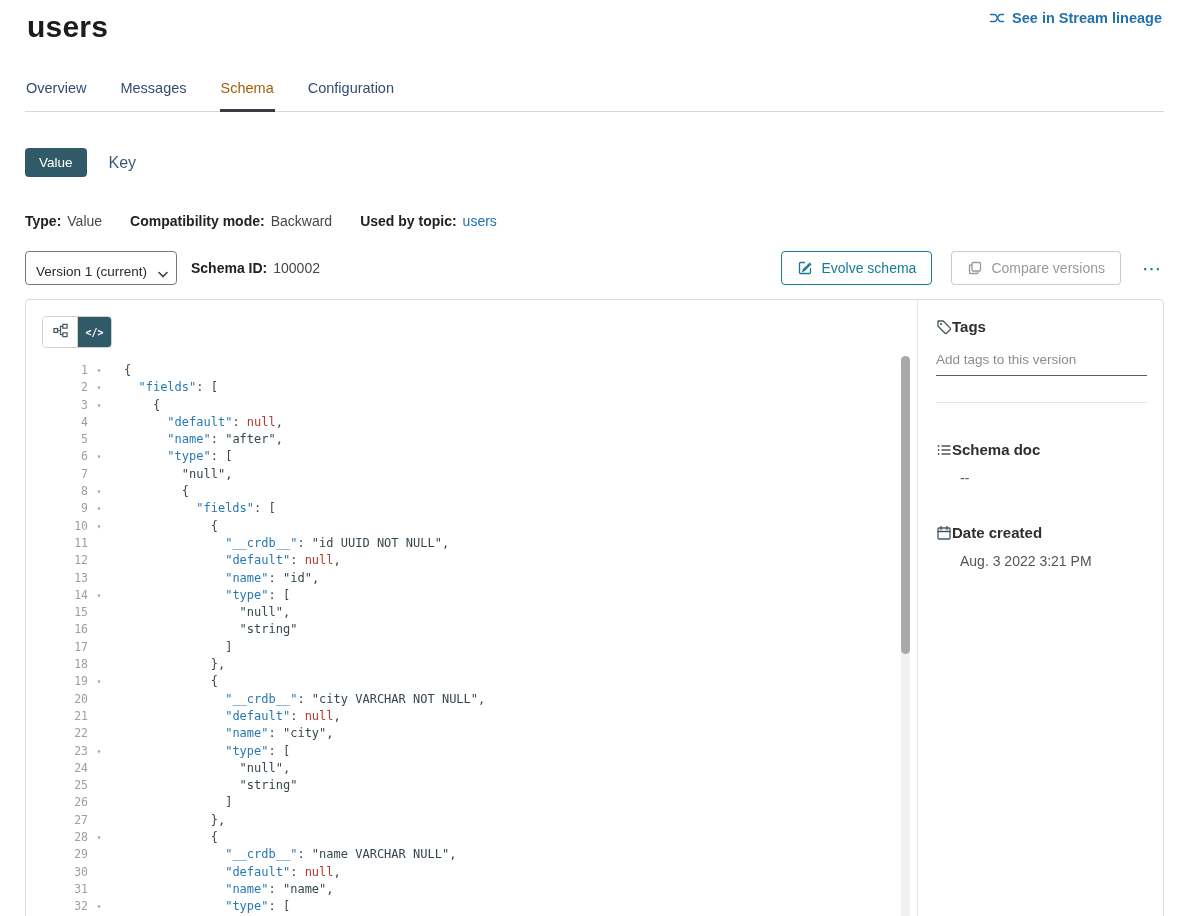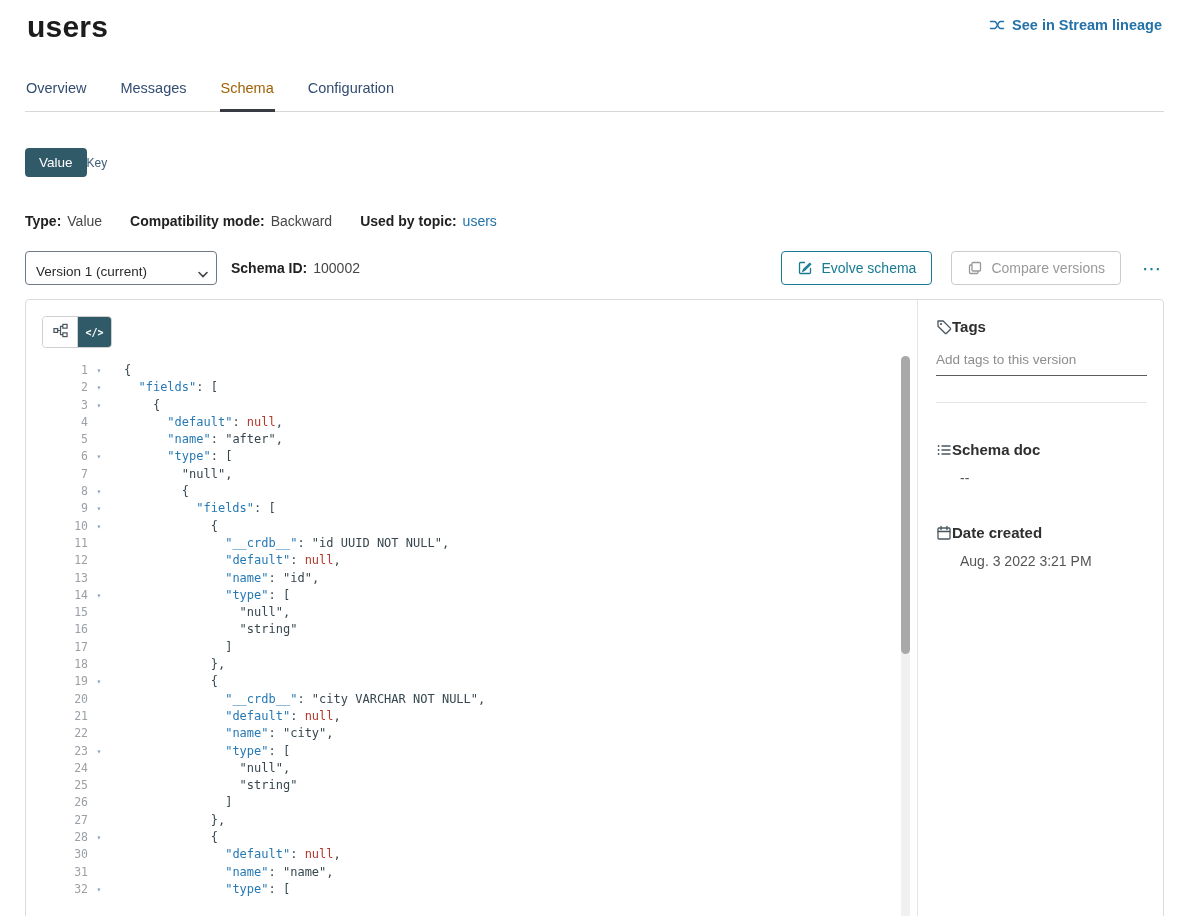--- a/index.html
+++ b/index.html
@@ -9,21 +9,21 @@
     overflow: hidden;
     background: #ffffff;
     font-family: "Liberation Sans", sans-serif;
     color: #1f1f1f;
   }
 
   
   .header { position: relative; padding: 10px 27px 0 27px; }
   .page-title { font-size: 30px; font-weight: 700; color: #1c1c1c; letter-spacing: 0.2px; }
   .lineage-link {
-    position: absolute; right: 27px; top: 17px;
+    position: absolute; right: 27px; top: 10px;
     display: flex; align-items: center; gap: 7px;
     color: #2372a9; font-size: 14.5px; font-weight: 600; cursor: pointer;
     text-decoration: none;
   }
   .lineage-link svg { display: block; }
 
   
   .tabbar {
     margin: 36px 25px 0 25px;
     border-bottom: 1px solid #d8d8d8;
@@ -40,35 +40,35 @@
   }
   .tab.active { color: #a16207; border-bottom-color: #383c42; font-weight: 500; }
 
   
   .vk-row { margin: 36px 25px 0 25px; display: flex; align-items: center; }
   .vk-value {
     background: #315a68; color: #ffffff; border: none; border-radius: 4px;
     font-size: 13.5px; padding: 7px 14px; font-family: inherit; cursor: pointer;
   }
   .vk-key {
-    background: none; border: none; color: #3c5a74; font-size: 12px;
-    font-family: inherit; cursor: pointer;
+    background: none; border: none; color: #3c5a74; font-size: 16px;
+    margin-left: 22px; font-family: inherit; cursor: pointer;
   }
 
   
   .meta-row { margin: 36px 25px 0 25px; font-size: 14px; color: #474747; display: flex; align-items: center; }
   .meta-label { font-weight: 700; color: #222; margin-right: 6px; }
   .meta-value { margin-right: 28px; }
   .meta-link { color: #2372a9; cursor: pointer; text-decoration: none; }
 
   
   .version-bar { margin: 22px 25px 0 25px; display: flex; align-items: center; }
   .select-wrap { position: relative; display: inline-block; }
   .version-select {
-    width: 192px; height: 34px;
+    width: 152px; height: 34px;
     border: 1px solid #6e7a85; border-radius: 4px;
     background: #fff; color: #2b2b2b; font-size: 13.5px; font-family: inherit;
     padding: 6px 26px 0 10px;
     appearance: none; -webkit-appearance: none; -moz-appearance: none;
     cursor: pointer;
   }
   .select-chevron { position: absolute; right: 9px; top: 13px; pointer-events: none; }
   .schema-id-label { font-weight: 700; color: #222; font-size: 14px; margin-left: 14px; }
   .schema-id-value { color: #474747; font-size: 14px; margin-left: 6px; }
   .version-actions { margin-left: auto; display: flex; align-items: center; gap: 19px; }
@@ -355,20 +355,25 @@
           <span class="ln">27</span>
           <span class="fold"></span>
           <span class="code"><span class="tk-p">            },</span></span>
         </div>
         <div class="cl">
           <span class="ln">28</span>
           <span class="fold">▾</span>
           <span class="code"><span class="tk-p">            {</span></span>
         </div>
         <div class="cl">
+          <span class="ln">29</span>
+          <span class="fold"></span>
+          <span class="code"><span class="tk-p">              </span><span class="tk-k">"__crdb__"</span><span class="tk-p">: </span><span class="tk-s">"name VARCHAR NULL"</span><span class="tk-p">,</span></span>
+        </div>
+        <div class="cl">
           <span class="ln">30</span>
           <span class="fold"></span>
           <span class="code"><span class="tk-p">              </span><span class="tk-k">"default"</span><span class="tk-p">: </span><span class="tk-n">null</span><span class="tk-p">,</span></span>
         </div>
         <div class="cl">
           <span class="ln">31</span>
           <span class="fold"></span>
           <span class="code"><span class="tk-p">              </span><span class="tk-k">"name"</span><span class="tk-p">: </span><span class="tk-s">"name"</span><span class="tk-p">,</span></span>
         </div>
         <div class="cl">

